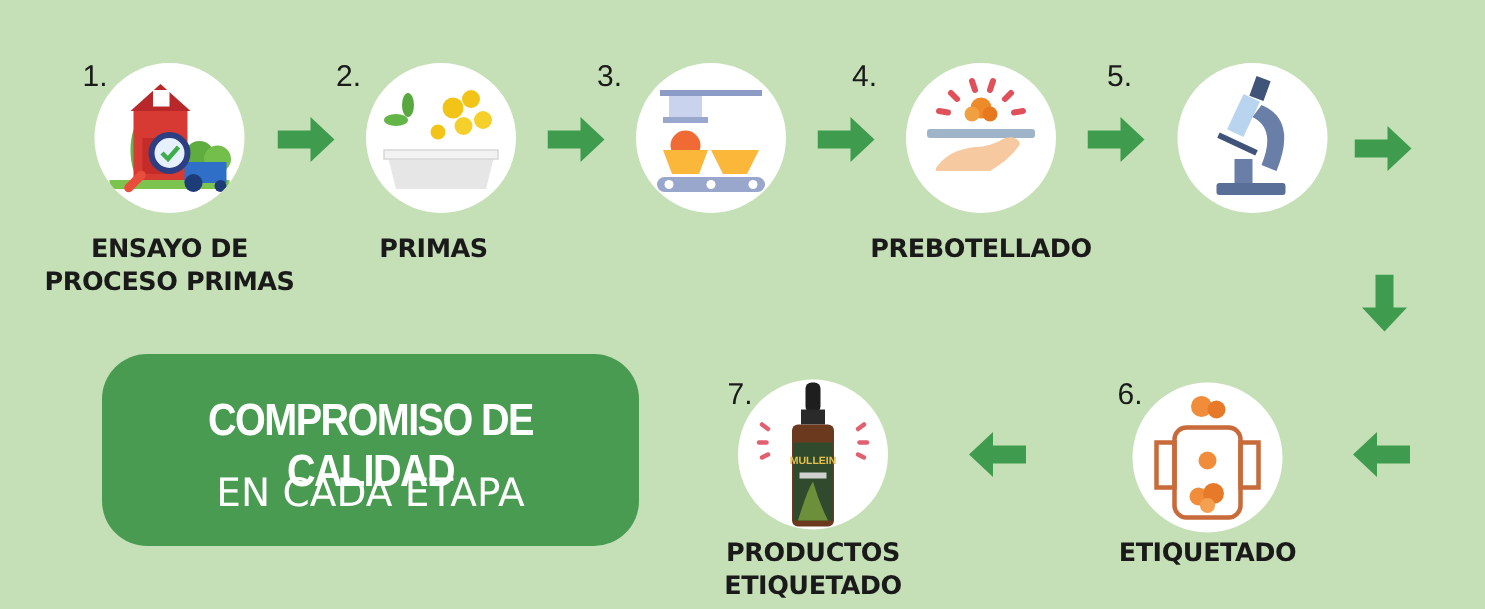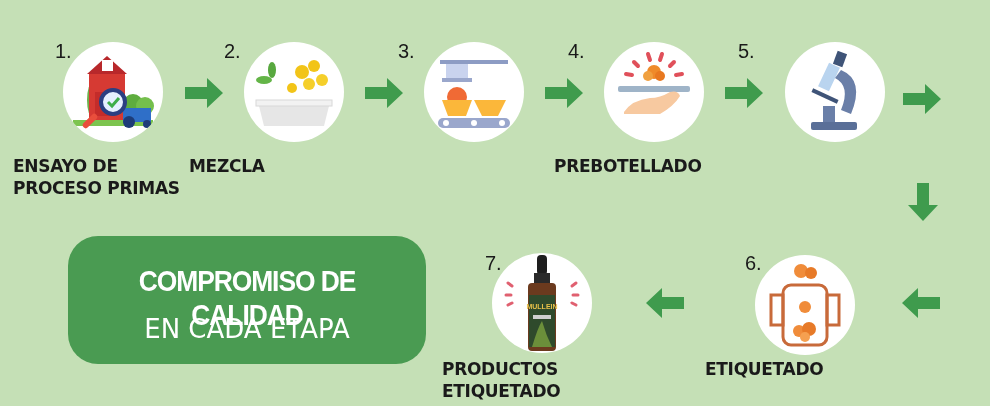--- a/index.html
+++ b/index.html
@@ -1,21 +1,21 @@
 <!DOCTYPE html>
 <html><head>
 <meta charset="utf-8">
 <style>
   html,body{margin:0;padding:0;}
   body{width:990px;height:406px;background:#c5e0b6;position:relative;overflow:hidden;font-family:"DejaVu Sans","Liberation Sans",sans-serif;}
   .step{position:absolute;}
   .num{position:absolute;font-family:"Liberation Sans",sans-serif;font-size:20px;color:#1a1a1a;}
   .circle{position:absolute;width:100px;height:100px;border-radius:50%;background:#fff;overflow:hidden;}
   .circle svg{width:100px;height:100px;display:block;}
-  .label{position:absolute;width:200px;font-size:17px;font-weight:bold;color:#1a1a1a;line-height:22px;letter-spacing:-0.3px;}
+  .label{position:absolute;width:200px;text-align:center;font-size:17px;font-weight:bold;color:#1a1a1a;line-height:22px;letter-spacing:-0.3px;}
   .arrow{position:absolute;}
   .banner{position:absolute;left:68px;top:236px;width:358px;height:128px;background:#4a9b52;border-radius:30px;color:#fff;text-align:center;}
   .b1{position:absolute;top:28px;left:0;width:100%;font-family:"Liberation Sans",sans-serif;font-weight:bold;font-size:30px;letter-spacing:-1.2px;transform:scaleX(0.88);}
   .b2{position:absolute;top:78px;left:0;width:100%;font-size:26px;}
 </style>
 </head>
 <body>
 
 <div class="step">
   <span class="num" style="left:55px;top:40px">1.</span>
@@ -56,21 +56,21 @@
       <ellipse cx="20" cy="38" rx="8" ry="4" fill="#64b548"></ellipse>
       <ellipse cx="28" cy="28" rx="4" ry="8" fill="#58a83f"></ellipse>
       <circle cx="58" cy="30" r="7" fill="#f2c418"></circle>
         <circle cx="70" cy="24" r="6" fill="#f2c418"></circle>
       <circle cx="65" cy="42" r="6" fill="#f5cf2a"></circle>
         <circle cx="78" cy="38" r="6" fill="#f5cf2a"></circle>
       <circle cx="48" cy="46" r="5" fill="#f2c418"></circle>
     </svg>
   </div>
   <div class="label" style="left:189px;top:155px">
-    <div>MEZCLA</div>
+    <div>PRIMAS</div>
   </div>
 </div>
 
 <svg class="arrow" style="left:365px;top:78px" width="40" height="30">
     <polygon points="0,9 22,9 22,0 38,15 22,30 22,21 0,21" fill="#3f9b4d"></polygon>
   </svg>
 
 <div class="step">
   <span class="num" style="left:398px;top:40px">3.</span>
   <div class="circle" style="left:424px;top:42px">

